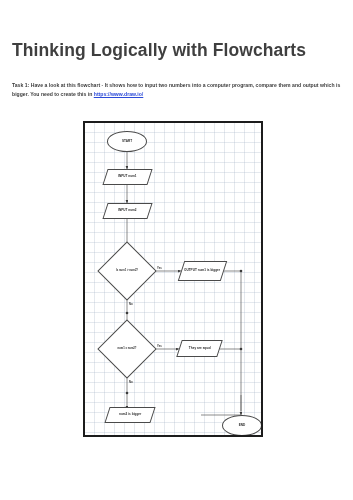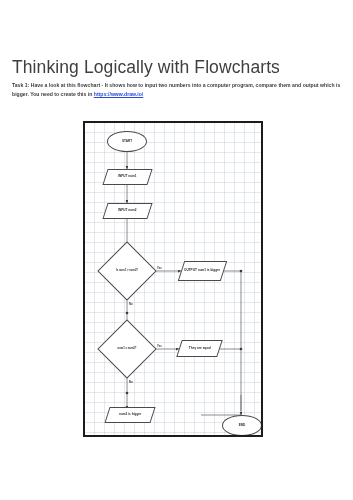--- a/index.html
+++ b/index.html
@@ -8,23 +8,23 @@
     width:353px;height:500px;
     background:#ffffff;
     font-family:"Liberation Sans",sans-serif;
     color:#3a3a3a;
     overflow:hidden;
     position:relative;
   }
   .page{position:absolute;inset:0;background:#fff;}
 
   .doc-title{
-    position:absolute;left:12px;top:57px;
+    position:absolute;left:12px;top:40px;
     font-size:17.5px;
-    font-weight:400;
+    font-weight:700;
     color:#3f3f3f;
     letter-spacing:.1px;
     white-space:nowrap;
   }
 
   .task-block{
     position:absolute;left:12px;top:81px;
     width:330px;
     font-size:5.1px;
     line-height:1.85;

